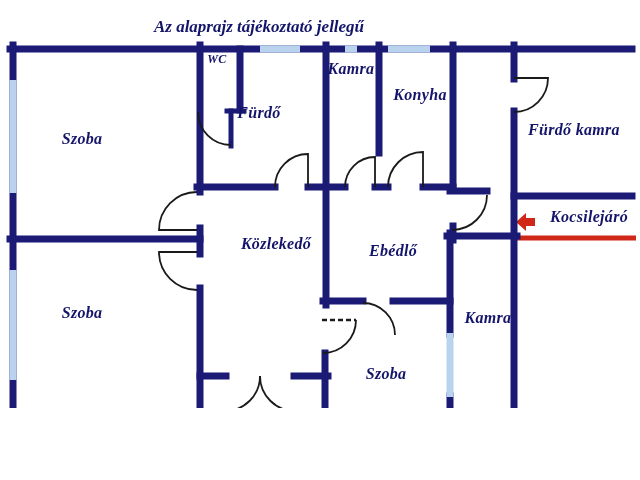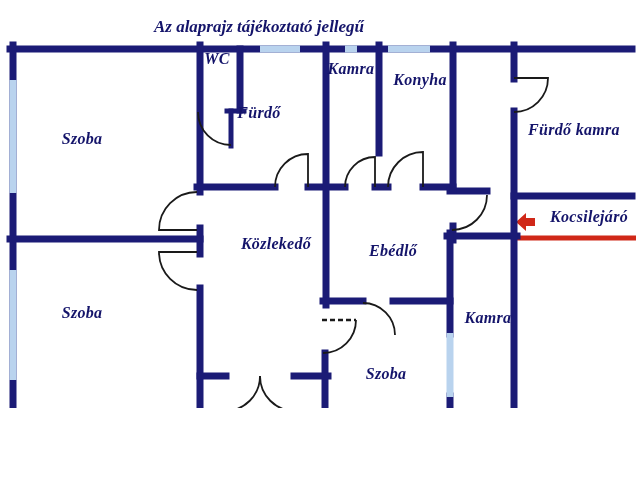--- a/index.html
+++ b/index.html
@@ -37,21 +37,21 @@
   }
   .title-label{
     position:absolute;
     transform:translate(-50%,-50%);
     color:var(--text);
     font-style:italic;
     font-weight:bold;
     font-size:17px;
     white-space:nowrap;
   }
-  .small{font-size:16px;}
+  .small{font-size:12px;}
 </style>
 </head>
 <body>
 
 <div id="plan">
 
   <svg width="640" height="480" viewBox="0 0 640 480">
 
     <g>
       <path class="red-line" stroke-width="2.5" d="M 165,429 H 355"></path>
@@ -151,21 +151,21 @@
       <path class="door" d="M 356,320 A 33 33 0 0 1 323,353"></path>
     </g>
   </svg>
 
   <div class="title-label" style="left:259px;top:27px;">Az alaprajz tájékoztató jellegű</div>
 
   <div class="room-label" style="left:82px;top:139px;">Szoba</div>
   <div class="room-label small" style="left:217px;top:59px;">WC</div>
   <div class="room-label" style="left:259px;top:73px;margin-top:40px;">Fürdő</div>
   <div class="room-label" style="left:351px;top:69px;">Kamra</div>
-  <div class="room-label" style="left:420px;top:80px;">Konyha</div>
+  <div class="room-label" style="left:420px;top:95px;">Konyha</div>
   <div class="room-label" style="left:574px;top:130px;">Fürdő kamra</div>
   <div class="room-label" style="left:589px;top:217px;">Kocsilejáró</div>
   <div class="room-label" style="left:82px;top:313px;">Szoba</div>
   <div class="room-label" style="left:276px;top:244px;">Közlekedő</div>
   <div class="room-label" style="left:393px;top:251px;text-align:right;">Ebédlő</div>
   <div class="room-label" style="left:386px;top:374px;">Szoba</div>
   <div class="room-label" style="left:488px;top:318px;">Kamra</div>
 </div>
 
 </body></html>

